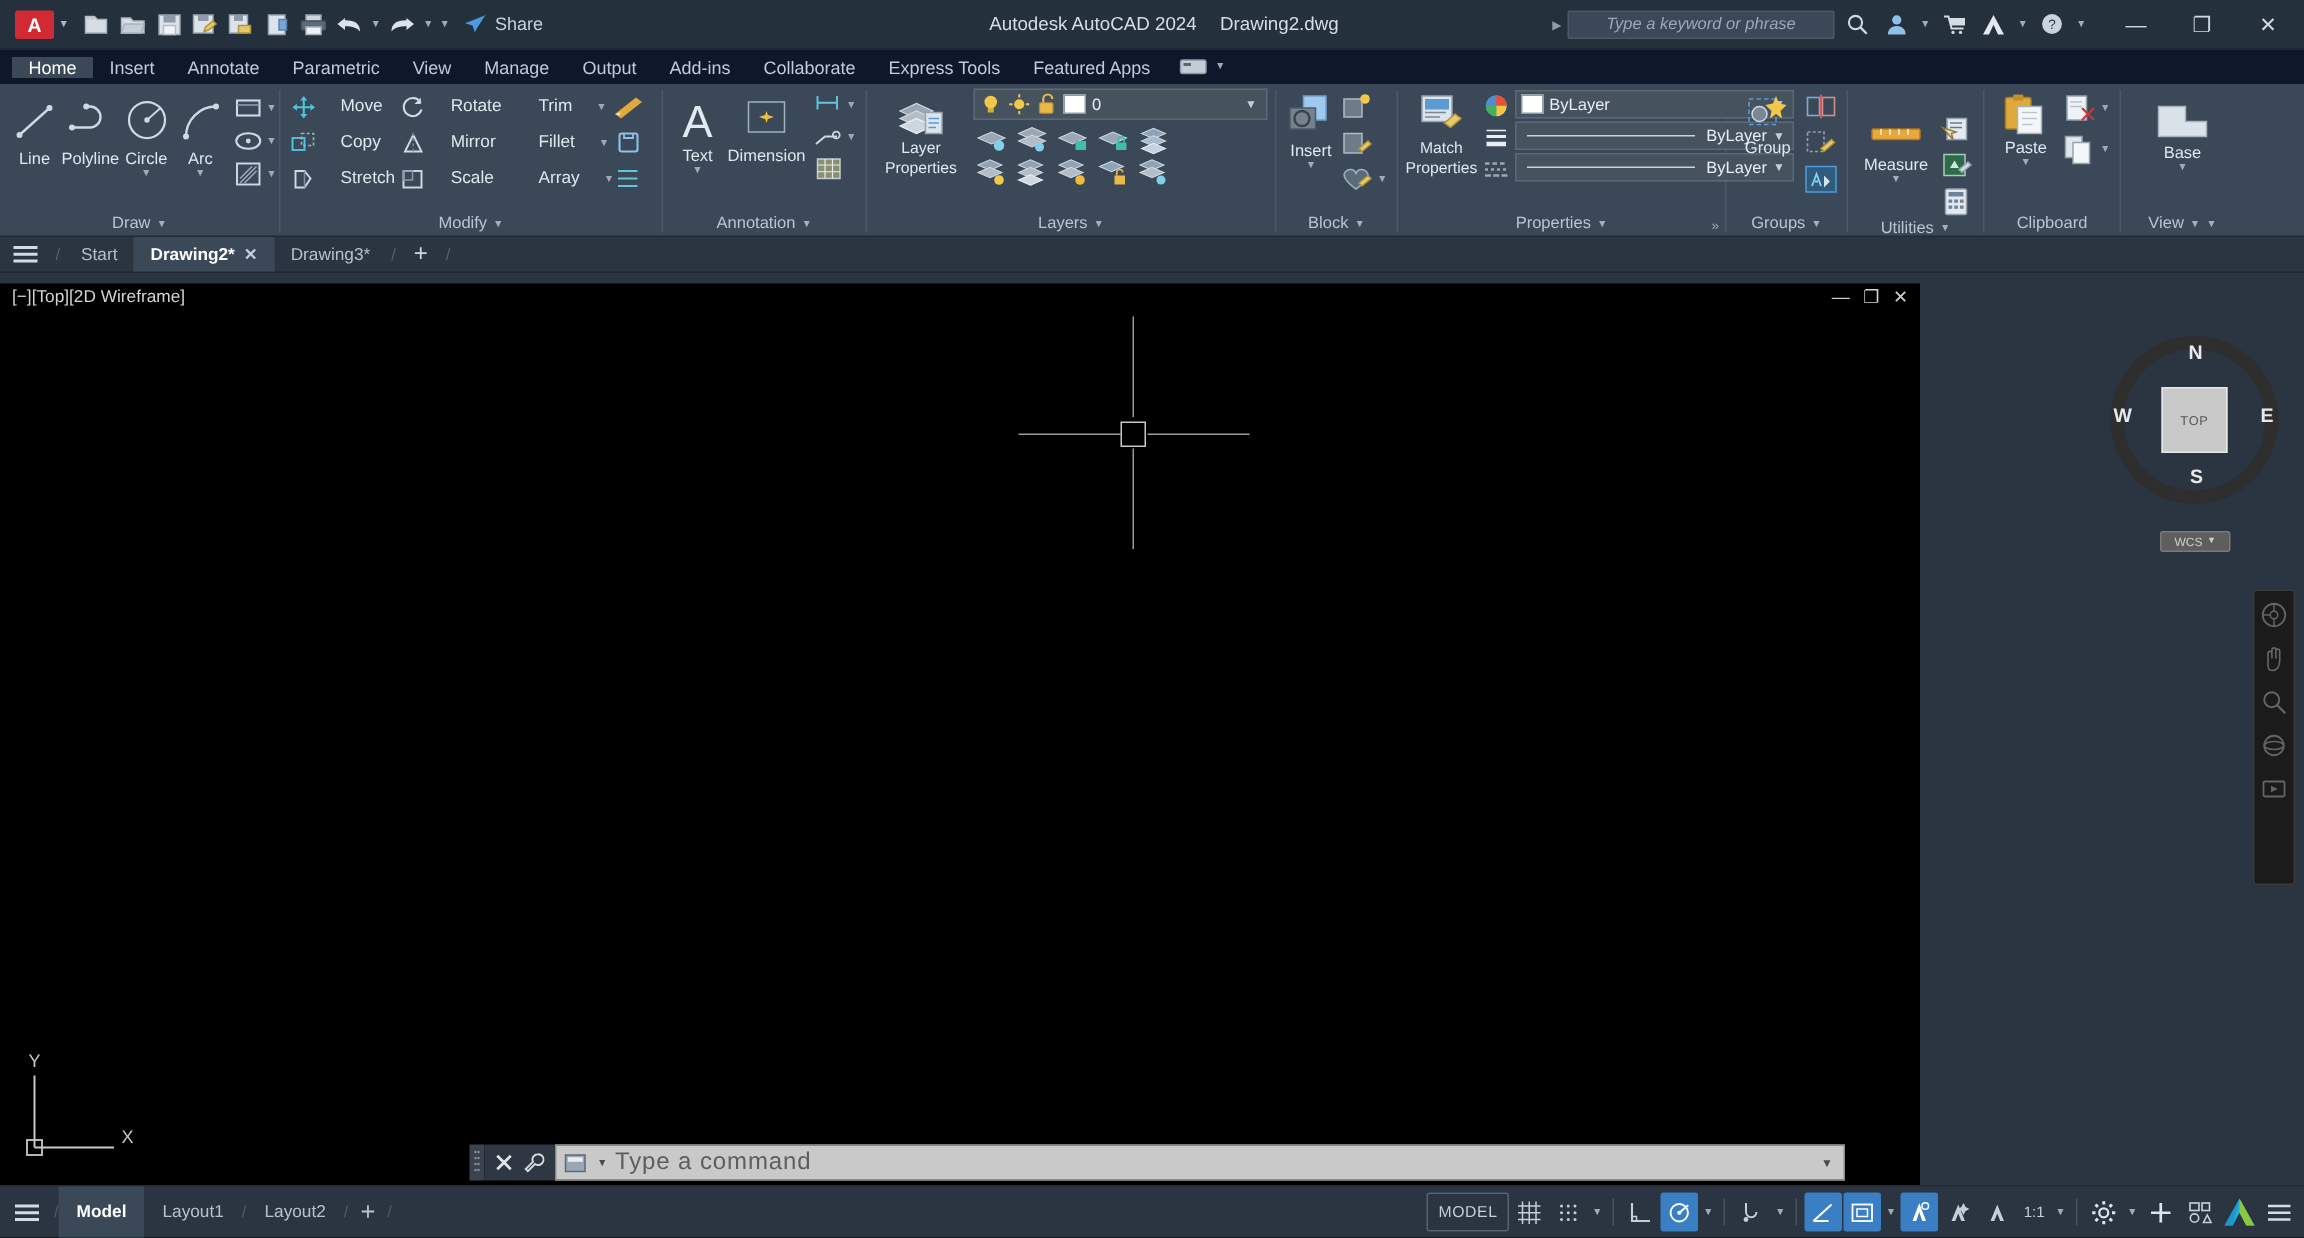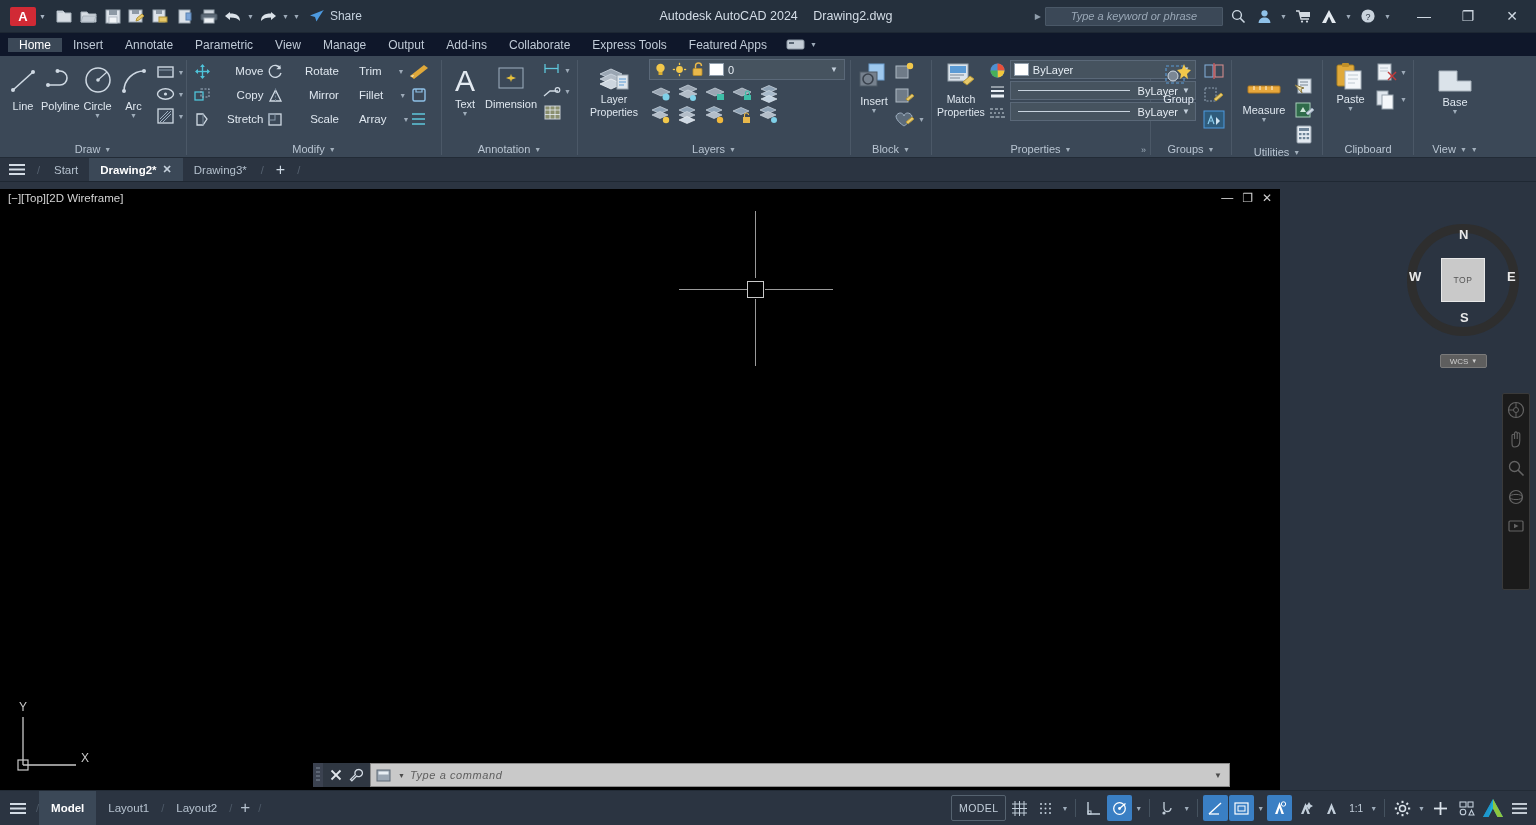--- a/index.html
+++ b/index.html
@@ -79,21 +79,21 @@
 
   .bigbtn {
     width: 52px; display: flex; flex-direction: column; align-items: center;
     padding-top: 3px; color: #dfe7ef; font-size: 11px; gap: 1px;
   }
   .bigbtn .lbl { text-align: center; line-height: 12px; }
   .bigbtn .dot { font-size: 7px; color: #9fadbb; line-height: 6px; }
 
   .smallbtn {
     display: flex; align-items: center; gap: 16px; color: #dfe7ef; font-size: 11.5px;
-    height: 24px; padding: 0 2px; justify-content: space-between;
+    height: 24px; padding: 0 2px;
   }
   .smallbtn .sb-lbl { white-space: nowrap; }
   .col { display: flex; flex-direction: column; }
   .row { display: flex; align-items: center; }
 
   
   .layer-combo {
     width: 196px; height: 21px; background: #46535f; border: 1px solid #5a6878;
     display: flex; align-items: center; gap: 4px; padding: 0 3px;
   }
@@ -193,21 +193,21 @@
     width: 10px; background: #3b4250; display: flex; align-items: center; justify-content: center;
   }
   .cmd-icons {
     width: 47px; background: #2f3742; display: flex; align-items: center;
     justify-content: center; gap: 7px;
   }
   .cmd-input {
     flex: 1; background: #c9c9c9; border: 1px solid #8b8b8b;
     display: flex; align-items: center; padding: 0 5px; gap: 5px;
   }
-  .cmd-ph { color: #5e5e5e; font-size: 11px; font-style: italic; letter-spacing: .6px; }
+  .cmd-ph { color: #5e5e5e; font-size: 16px; letter-spacing: .6px; }
   .cmd-right { margin-left: auto; color: #4b4b4b; font-size: 8px; padding-right: 2px; }
 
   
   .statusbar {
     position: absolute; left: 0; top: 790px; width: 1536px; height: 35px;
     background: #2b3441; display: flex; align-items: center; border-top: 1px solid #222b36;
   }
   .sb-ham { width: 36px; display:flex; align-items:center; justify-content:center; }
   .ltab {
     height: 35px; display: flex; align-items: center; padding: 0 12px;

